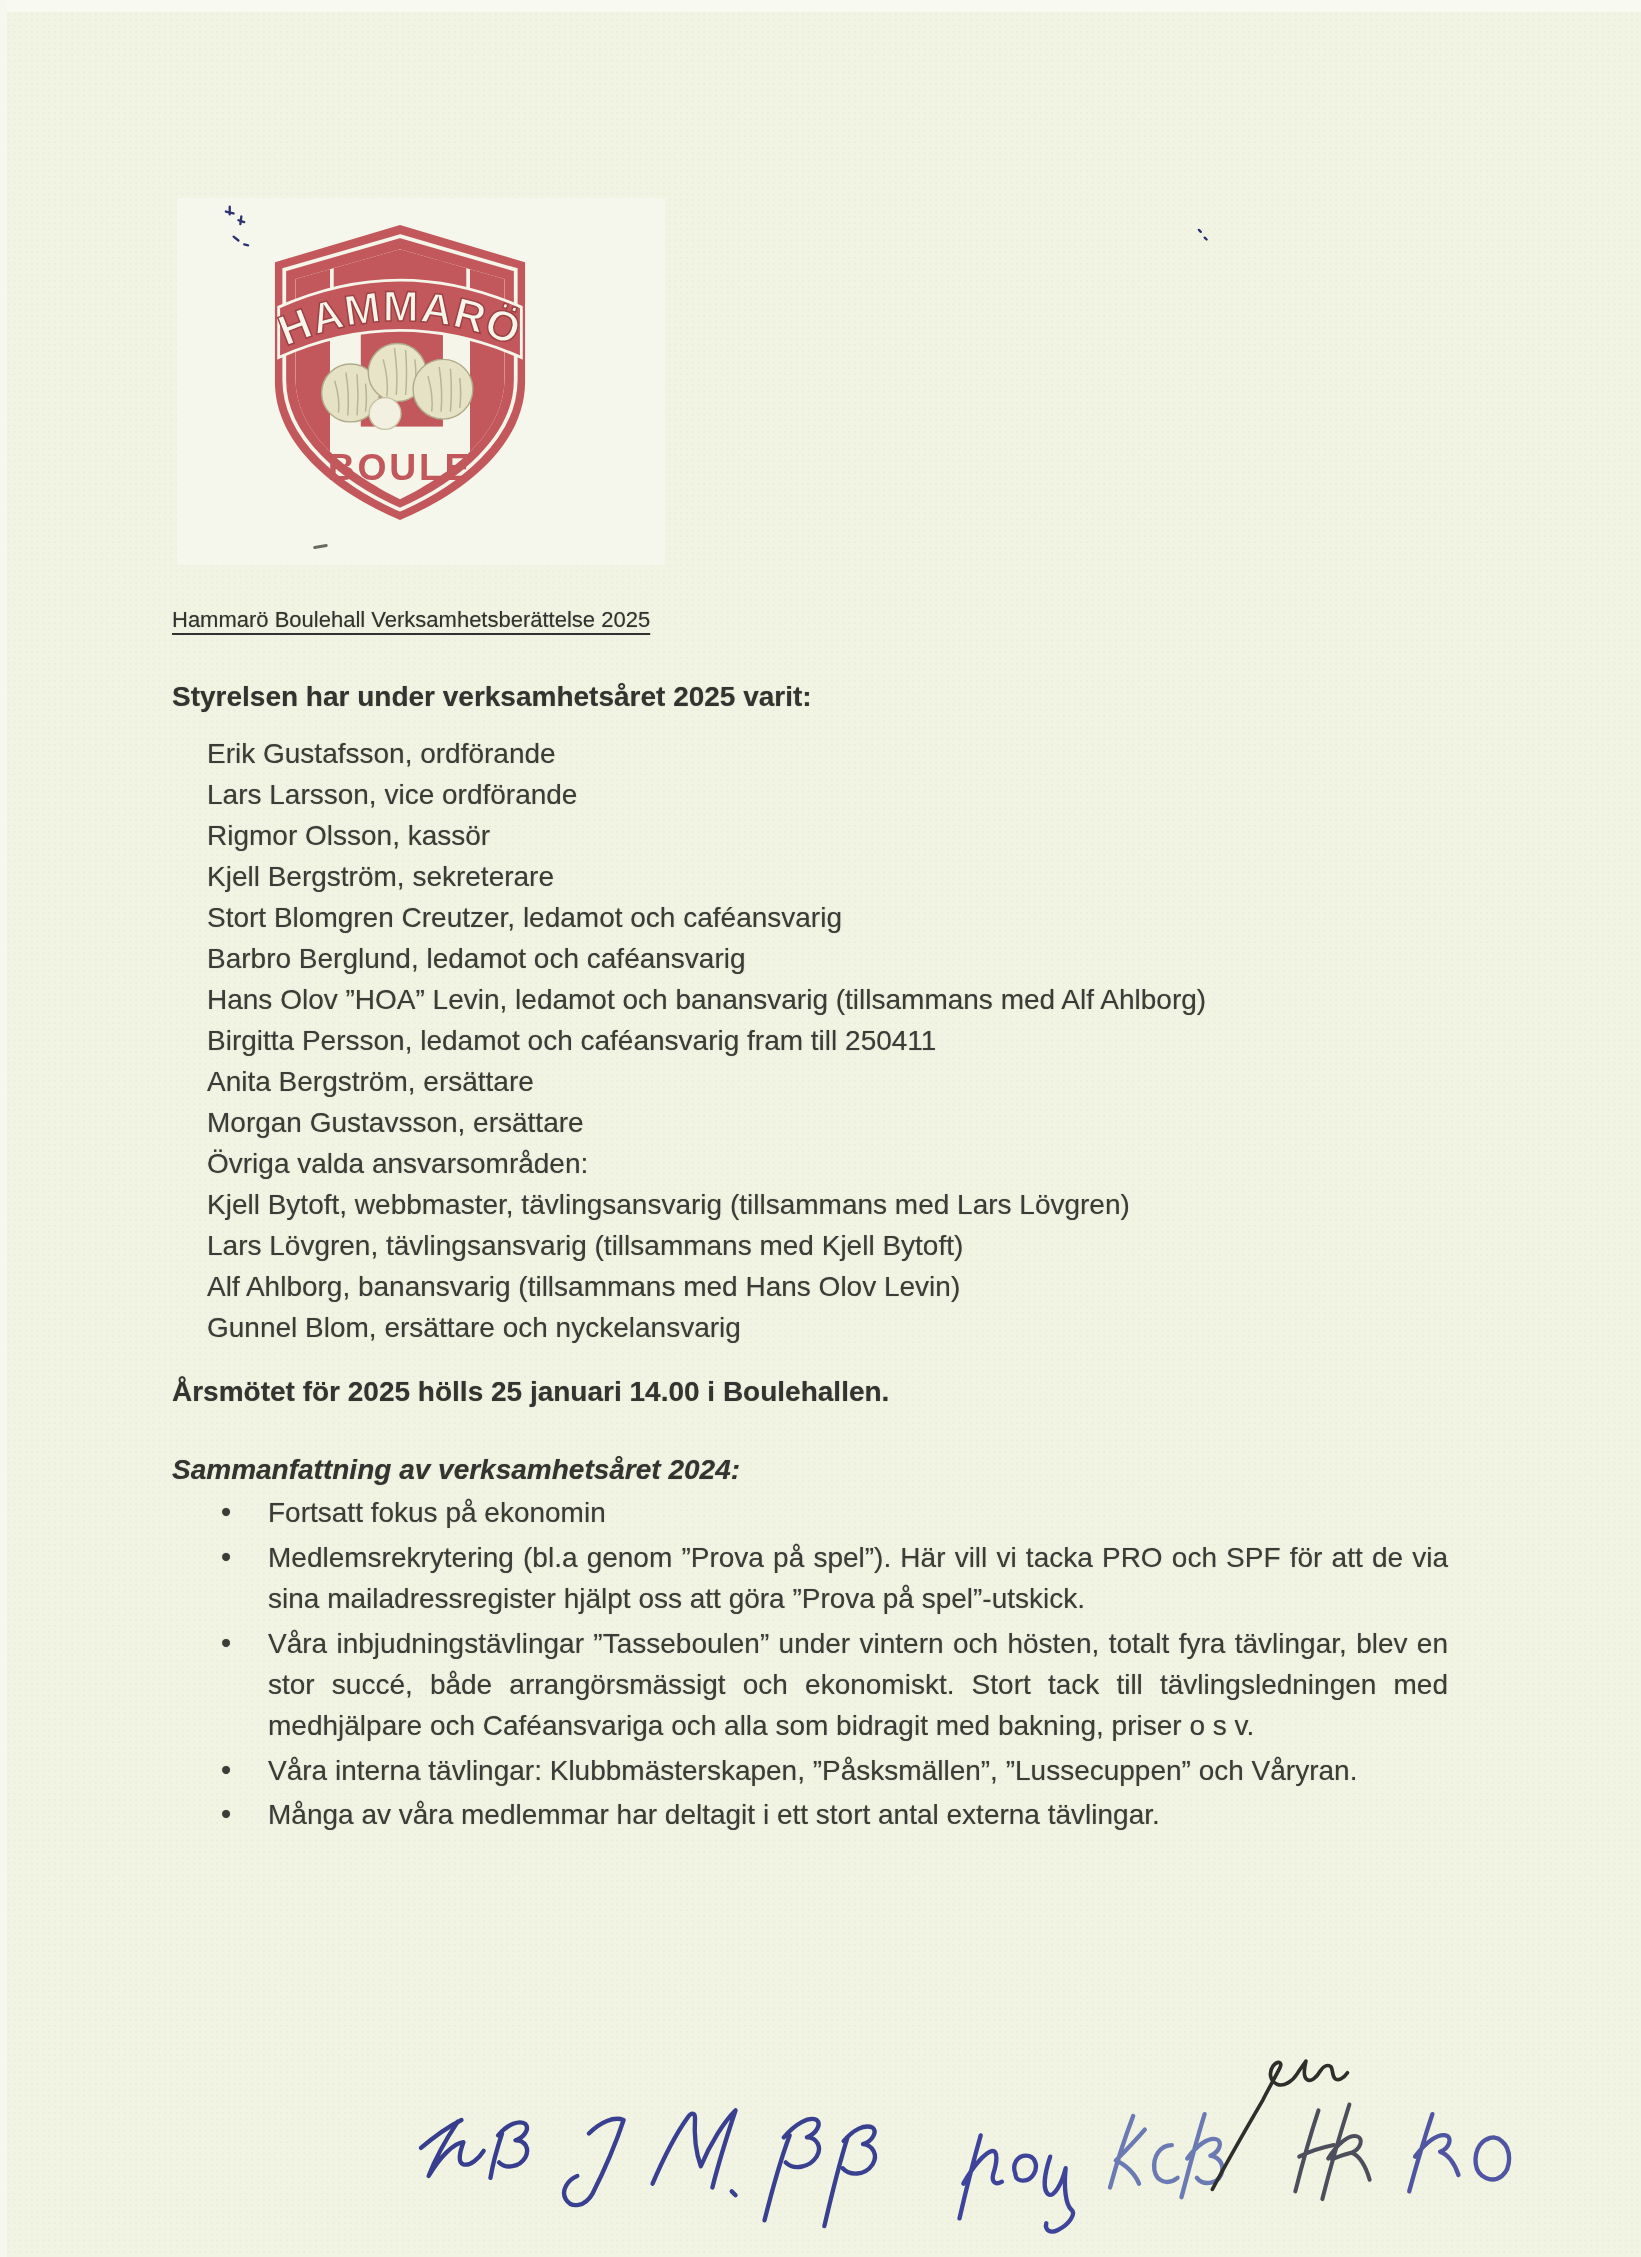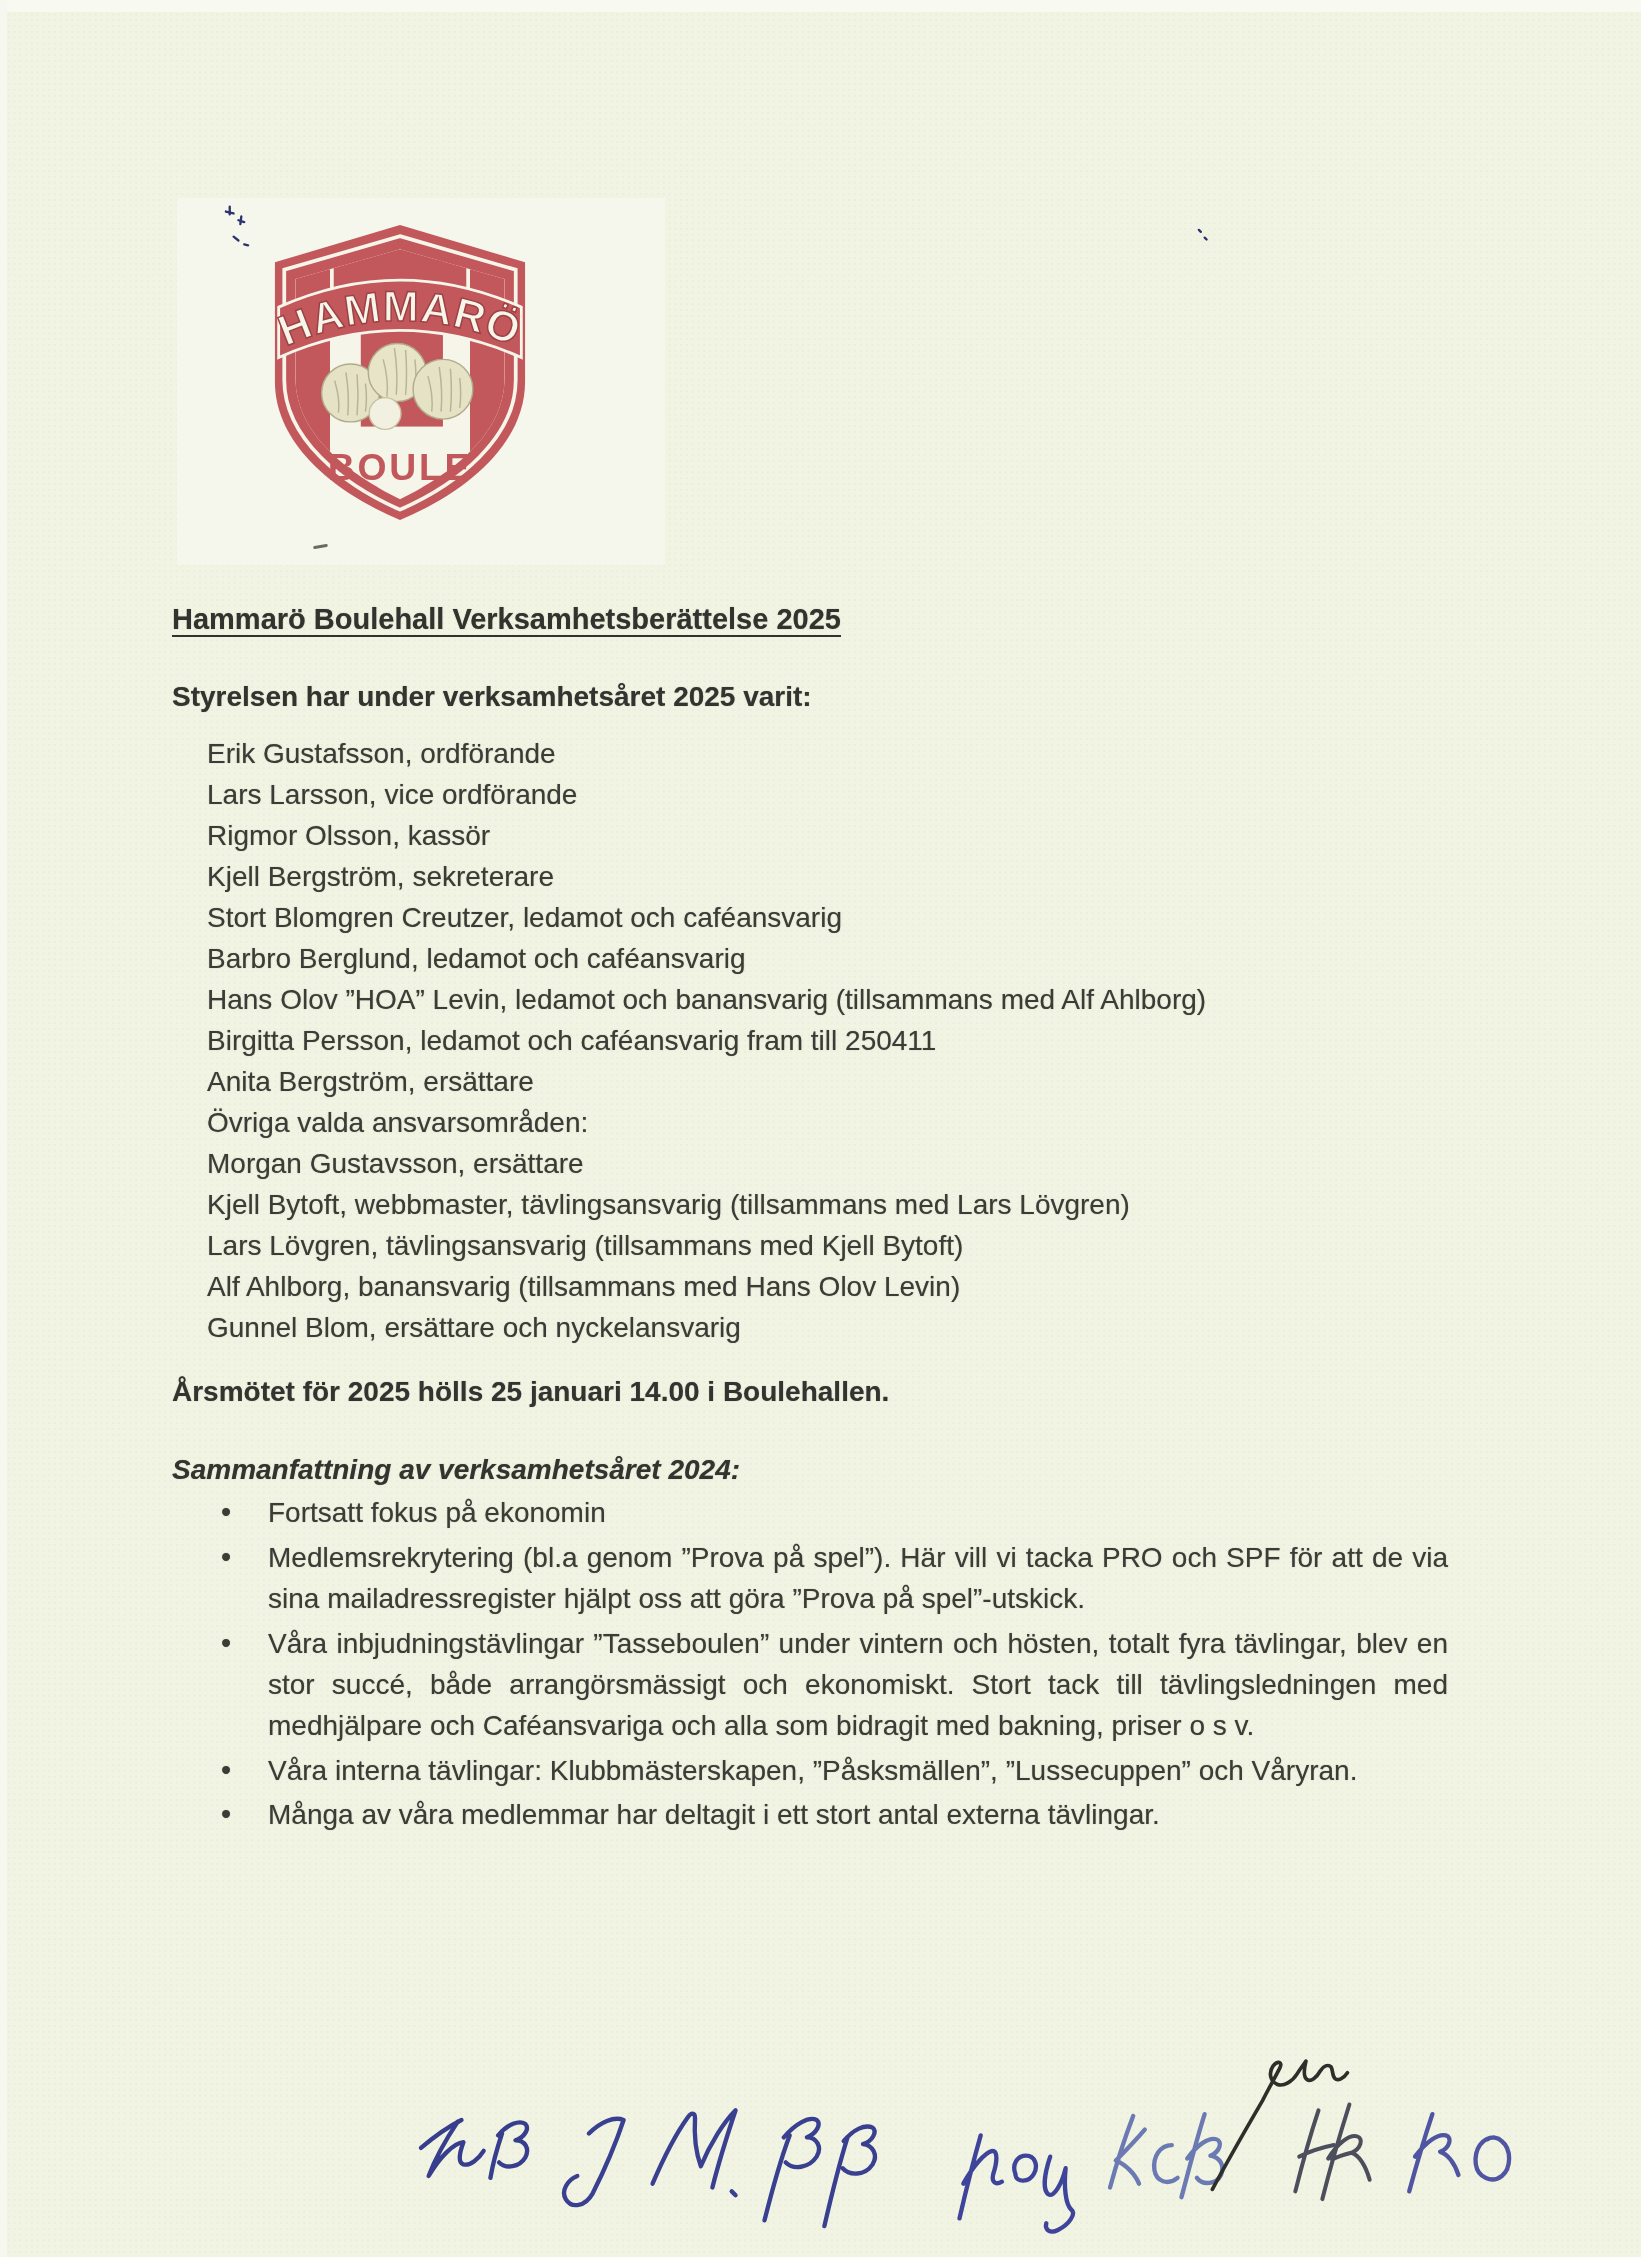--- a/index.html
+++ b/index.html
@@ -21,21 +21,21 @@
     background:#f5f6ec;
   }
   .logo-svg{position:absolute;left:83px;top:19.3px;}
 
   .content{
     position:absolute;left:172px;top:599px;width:1276px;
     font-size:28px;line-height:41px;
     text-shadow:0 0 1px rgba(70,70,60,0.5);
   }
   .doc-title{
-    margin:0;font-size:29px;font-weight:bold;color:#32322e;
+    margin:0;font-size:22px;font-weight:normal;color:#32322e;
     text-decoration:underline;text-decoration-thickness:2.4px;text-underline-offset:5.8px;
     line-height:41px;
   }
   .board-heading{margin:36px 0 16px 0;font-weight:bold;color:#33332f;}
   .member-line{white-space:nowrap;margin-left:35px;}
   .annual-line{margin:23px 0 0 0;font-weight:bold;color:#33332f;}
   .summary-heading{margin:37px 0 0 0;font-weight:bold;color:#33332f;font-style:italic;}
   .bullets{margin:1.9px 0 0 0;padding:0 0 0 96px;list-style:none;}
   .bullets li{
     position:relative;line-height:41px;margin-bottom:3.9px;
@@ -111,22 +111,22 @@
     <div>
       <div class="member-line">Erik Gustafsson, ordförande</div>
       <div class="member-line">Lars Larsson, vice ordförande</div>
       <div class="member-line">Rigmor Olsson, kassör</div>
       <div class="member-line">Kjell Bergström, sekreterare</div>
       <div class="member-line">Stort Blomgren Creutzer, ledamot och caféansvarig</div>
       <div class="member-line">Barbro Berglund, ledamot och caféansvarig</div>
       <div class="member-line">Hans Olov ”HOA” Levin, ledamot och banansvarig (tillsammans med Alf Ahlborg)</div>
       <div class="member-line">Birgitta Persson, ledamot och caféansvarig fram till 250411</div>
       <div class="member-line">Anita Bergström, ersättare</div>
+      <div class="member-line">Morgan Gustavsson, ersättare</div>
       <div class="member-line">Övriga valda ansvarsområden:</div>
-      <div class="member-line">Morgan Gustavsson, ersättare</div>
       <div class="member-line">Kjell Bytoft, webbmaster, tävlingsansvarig (tillsammans med Lars Lövgren)</div>
       <div class="member-line">Lars Lövgren, tävlingsansvarig (tillsammans med Kjell Bytoft)</div>
       <div class="member-line">Alf Ahlborg, banansvarig (tillsammans med Hans Olov Levin)</div>
       <div class="member-line">Gunnel Blom, ersättare och nyckelansvarig</div>
     </div>
 
     <p class="annual-line">Årsmötet för 2025 hölls 25 januari 14.00 i Boulehallen.</p>
 
     <p class="summary-heading">Sammanfattning av verksamhetsåret 2024:</p>
 

